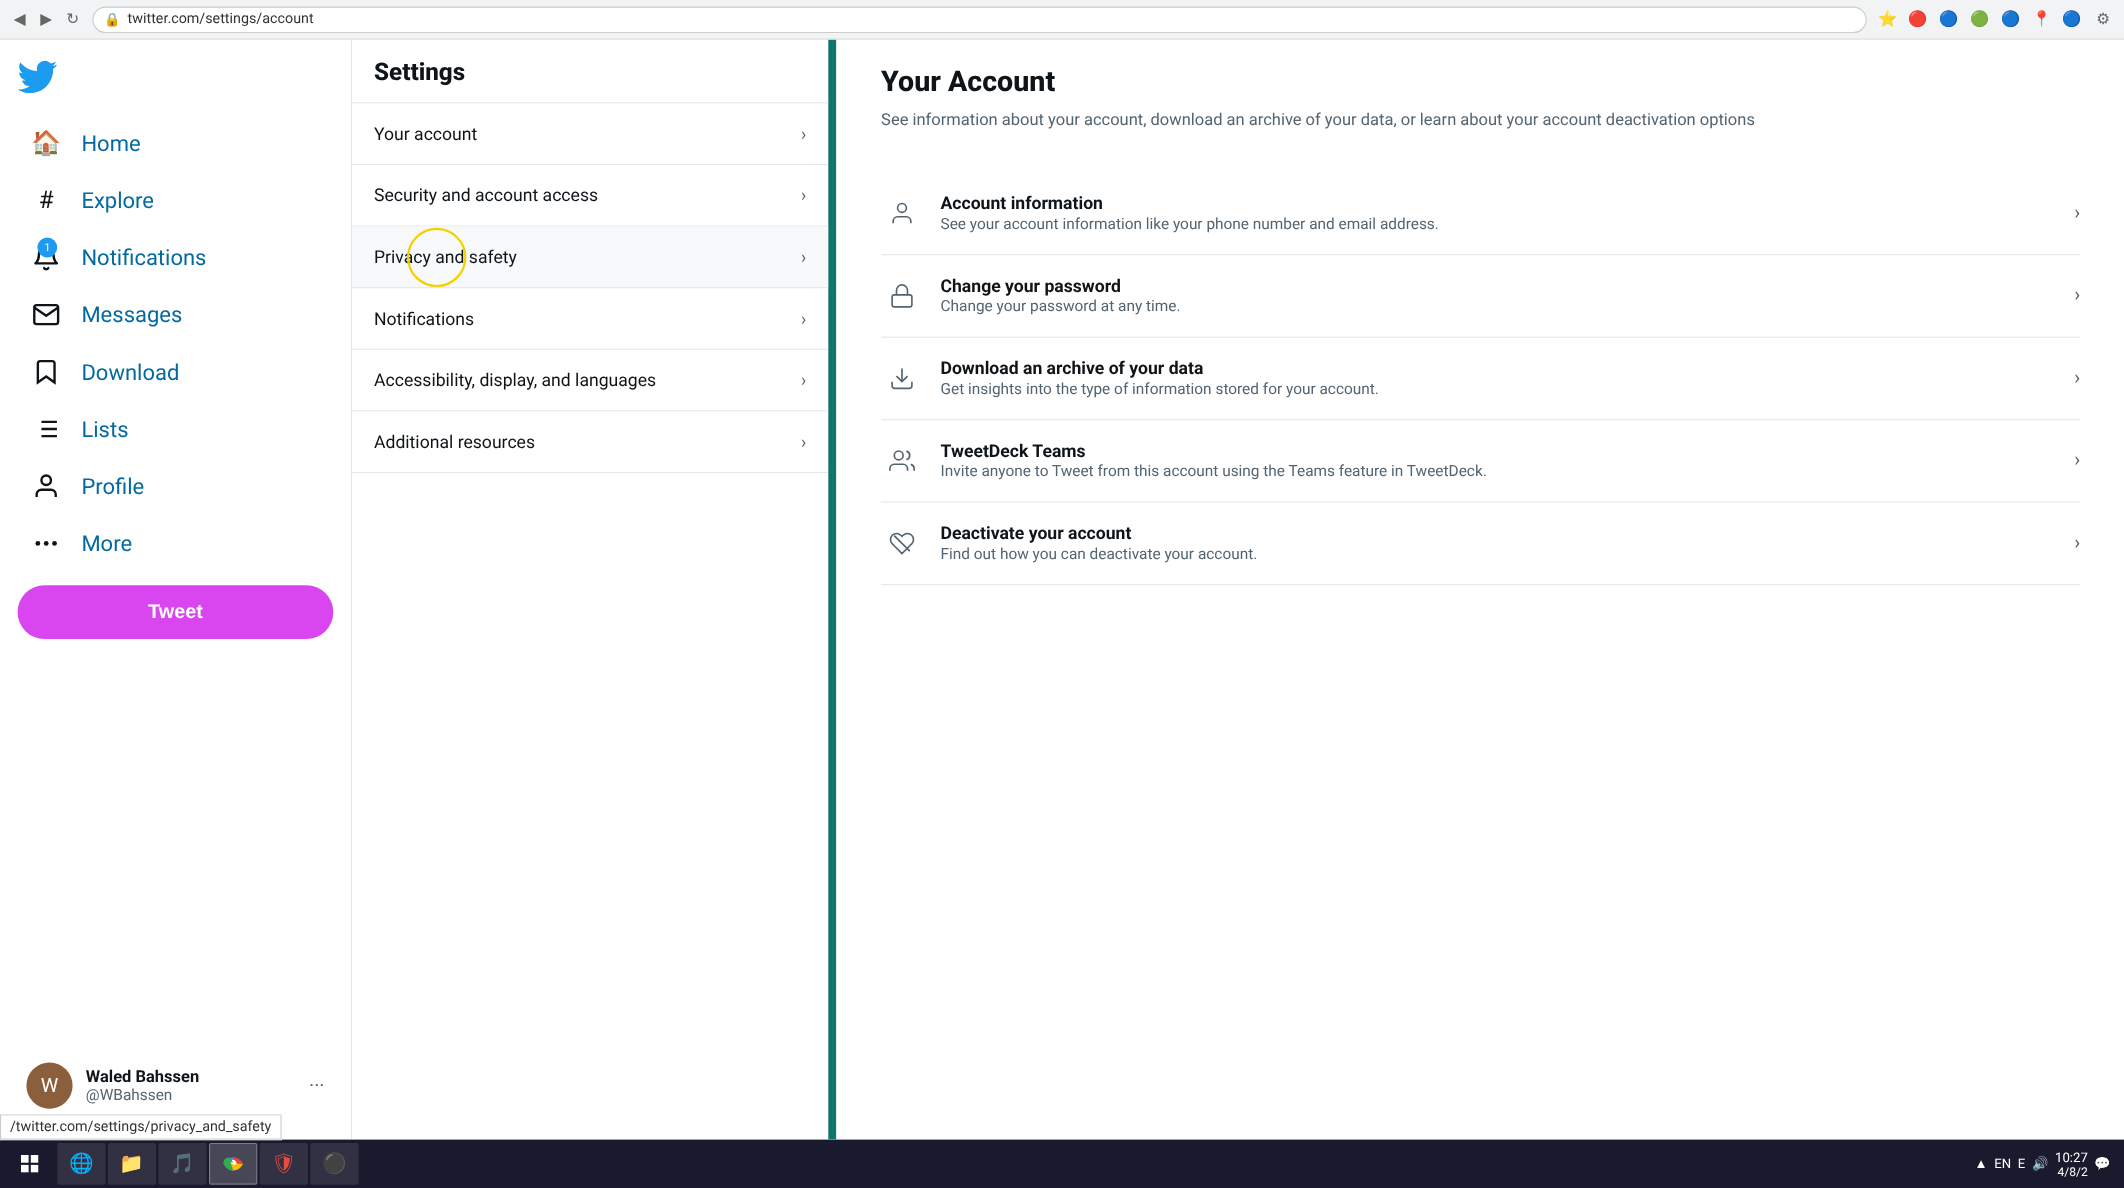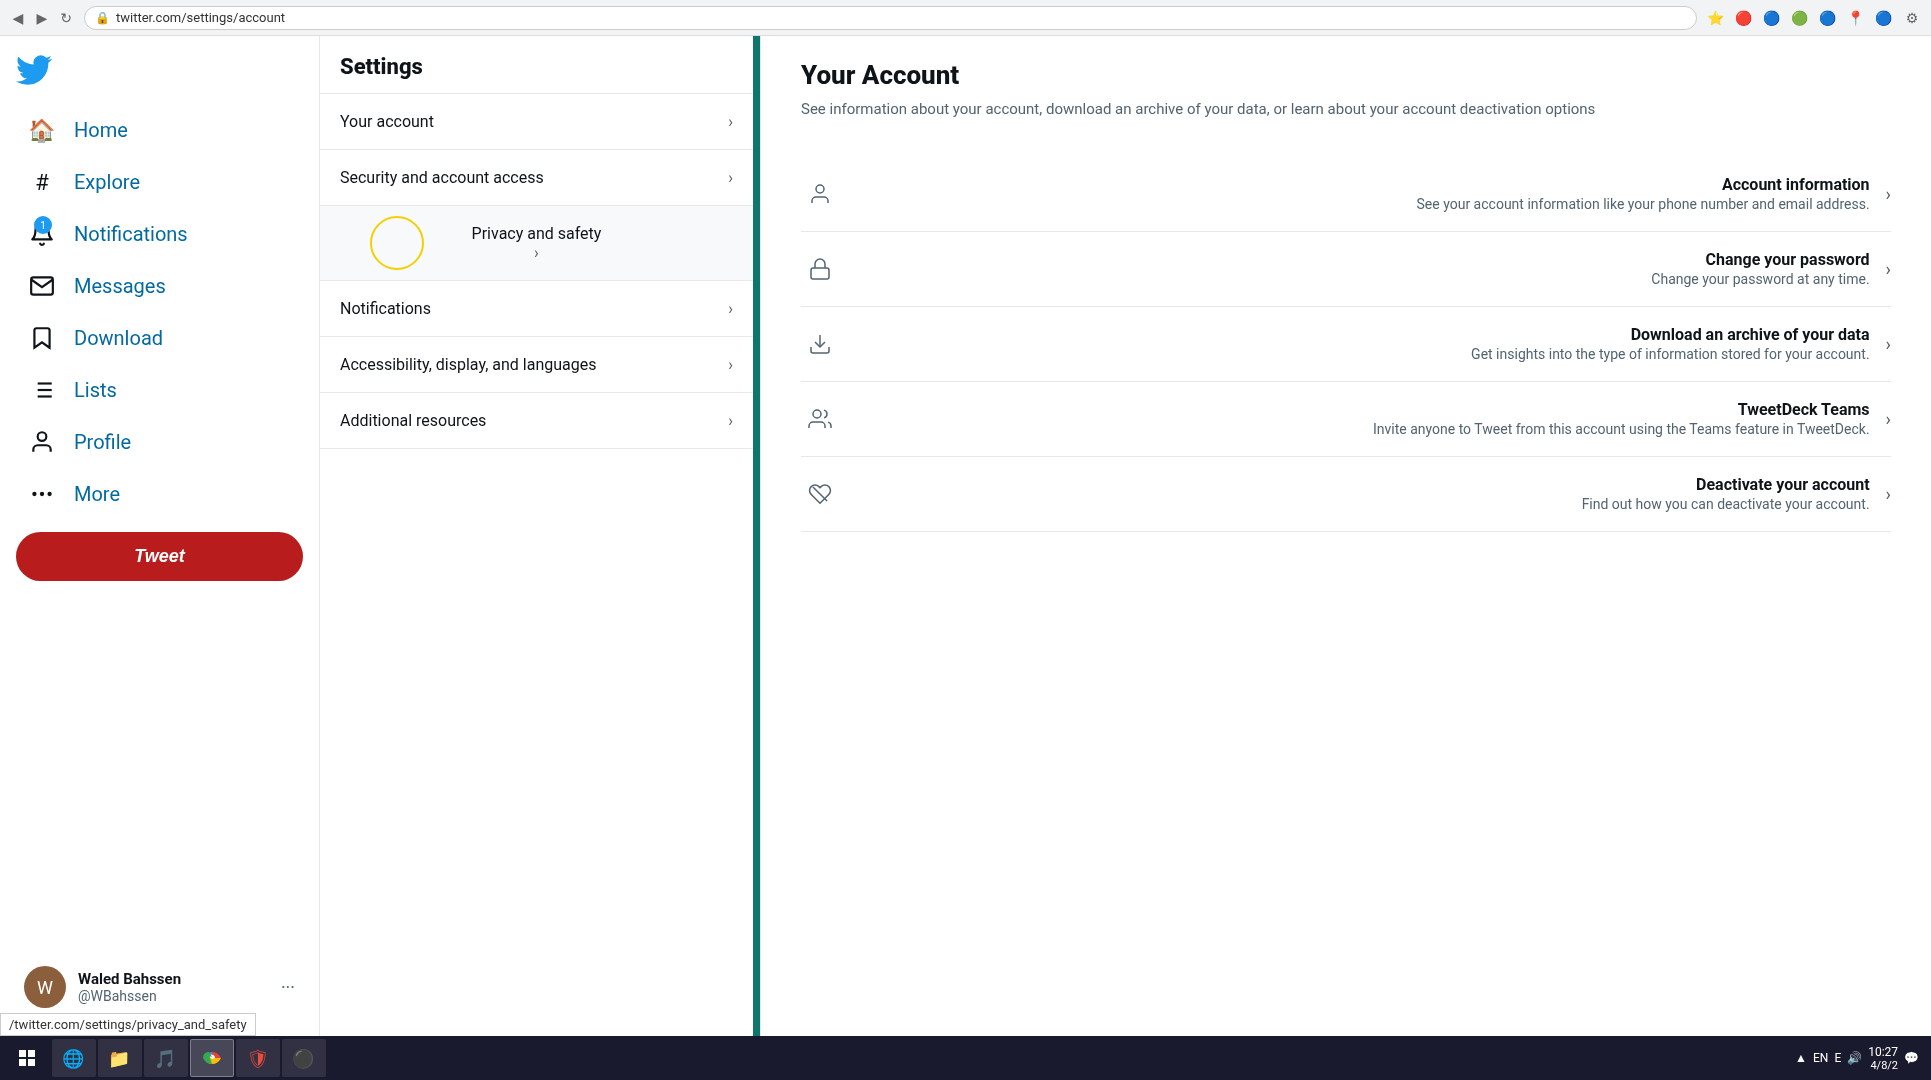--- a/index.html
+++ b/index.html
@@ -67,30 +67,29 @@
       border-radius: 50px;
       margin: 0 8px;
       transition: background 0.1s;
       position: relative;
     }
     .nav-icon { width: 28px; height: 28px; display: flex; align-items: center; justify-content: center; font-size: 22px; color: #0f1419; flex-shrink: 0; }
     .nav-label { font-size: 20px; font-weight: 400; color: #0369a1; }
 
     .tweet-btn {
       margin: 12px 16px;
-      background: #b91c1c;
+      background: #d946ef;
       color: #fff;
       border: none;
       border-radius: 50px;
       padding: 14px 28px;
       font-size: 18px;
       font-weight: 700;
       cursor: pointer;
       text-align: center;
-      font-style: italic;
     }
 
     .sidebar-spacer { flex: 1; }
 
     .user-profile {
       display: flex;
       align-items: center;
       padding: 12px 16px;
       gap: 12px;
       cursor: pointer;
@@ -175,21 +174,21 @@
     .option-icon {
       width: 38px;
       height: 38px;
       display: flex;
       align-items: center;
       justify-content: center;
       font-size: 20px;
       color: #536471;
       flex-shrink: 0;
     }
-    .option-text { flex: 1; text-align: right; }
+    .option-text { flex: 1; }
     .option-title { font-size: 16px; font-weight: 700; color: #0f1419; margin-bottom: 2px; }
     .option-desc { font-size: 14px; color: #536471; }
     .option-chevron { color: #536471; font-size: 18px; }
 
     
     .taskbar {
       height: 44px;
       background: #1a1a2e;
       display: flex;
       align-items: center;
@@ -337,21 +336,21 @@
     <div class="settings-title">Settings</div>
 
     <div class="settings-item">
       <span class="settings-item-label">Your account</span>
       <span class="chevron">›</span>
     </div>
     <div class="settings-item">
       <span class="settings-item-label">Security and account access</span>
       <span class="chevron">›</span>
     </div>
-    <div class="settings-item hovered" style="position:relative;flex-direction:column;">
+    <div class="settings-item hovered" style="position:relative;">
       <span class="settings-item-label">Privacy and safety</span>
       <span class="chevron">›</span>
 
       <div style="position:absolute;left:50px;top:50%;transform:translateY(-50%);width:54px;height:54px;border:2.5px solid #f5d000;border-radius:50%;pointer-events:none;"></div>
     </div>
     <div class="settings-item">
       <span class="settings-item-label">Notifications</span>
       <span class="chevron">›</span>
     </div>
     <div class="settings-item">

